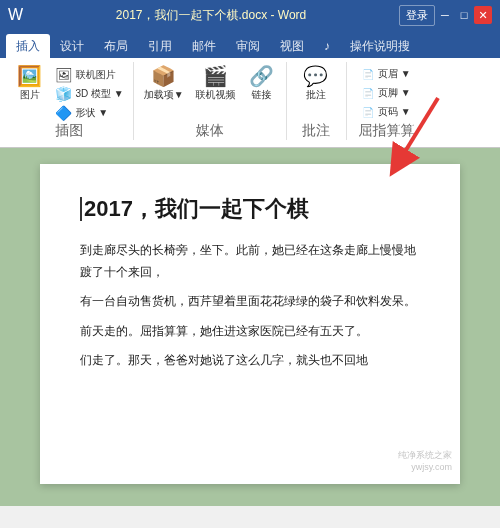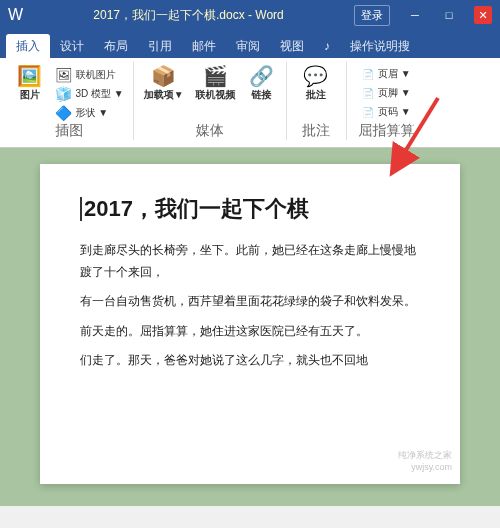--- a/index.html
+++ b/index.html
@@ -23,21 +23,21 @@
       font-size: 12px;
     }
     .title-bar-center {
       flex: 1;
       text-align: center;
       font-size: 12px;
       color: #fef9c3;
     }
     .title-bar-right {
       display: flex;
-      gap: 16px;
+      gap: 1px;
       align-items: center;
     }
     .title-btn {
       color: white;
       font-size: 13px;
       padding: 2px 6px;
       cursor: pointer;
       background: transparent;
       border: 1px solid rgba(255,255,255,0.4);
       border-radius: 2px;
@@ -129,21 +129,20 @@
     .ribbon-item .icon {
       font-size: 20px;
       margin-bottom: 2px;
       line-height: 1;
     }
     .ribbon-item .label {
       font-size: 10px;
       color: #333;
       text-align: center;
       white-space: nowrap;
-      font-weight: bold;
     }
     .ribbon-item-small {
       display: flex;
       flex-direction: row;
       align-items: center;
       cursor: pointer;
       padding: 1px 3px;
       border-radius: 2px;
       gap: 3px;
       font-size: 10px;

